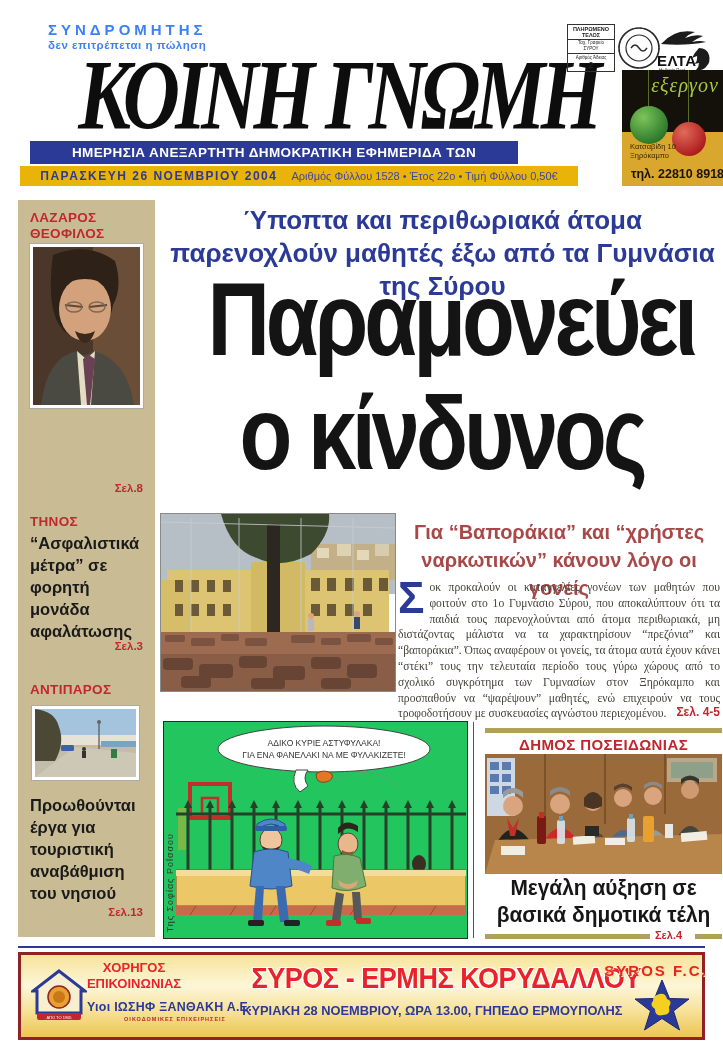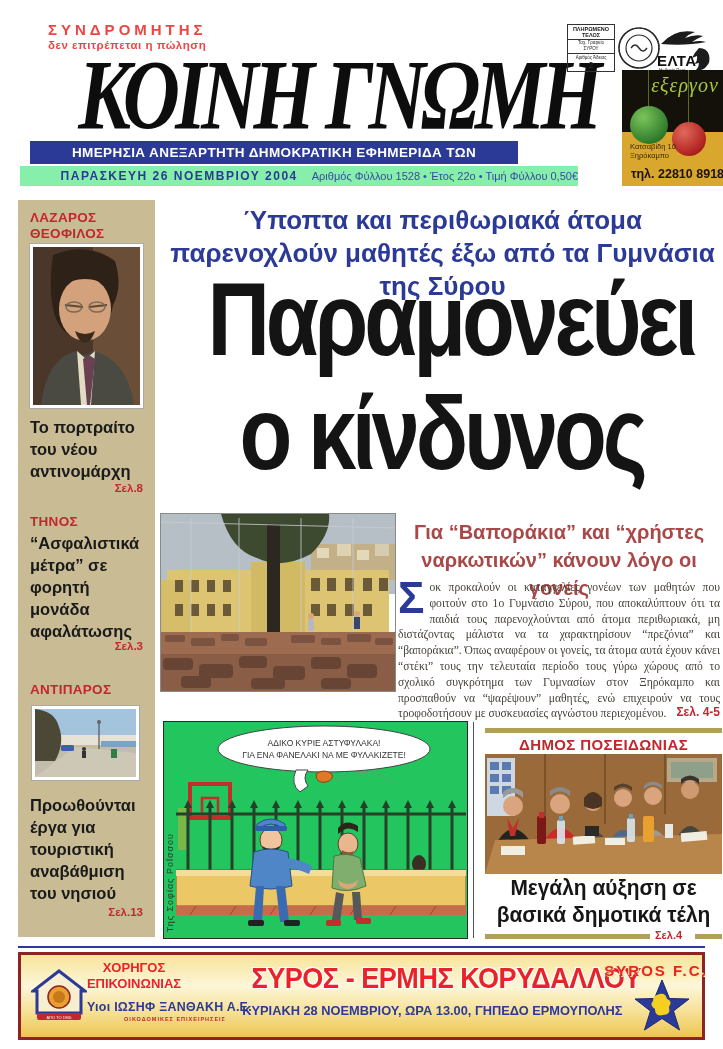--- a/index.html
+++ b/index.html
@@ -1,32 +1,32 @@
 <!DOCTYPE html>
 <html><head>
 <meta charset="utf-8">
 <style>
   html,body{margin:0;padding:0;background:#fff;}
   #page{position:relative;width:723px;height:1049px;background:#fff;overflow:hidden;
         font-family:"Liberation Sans",sans-serif;}
   .abs{position:absolute;}
 
   
-  .subscriber{left:48px;top:22px;color:#ef4444;line-height:1.1;}
+  .subscriber{left:48px;top:22px;color:#3b82f6;line-height:1.1;}
   .subscriber .l1{font-size:15px;font-weight:bold;letter-spacing:4px;}
   .subscriber .l2{font-size:11.5px;font-weight:bold;letter-spacing:.5px;}
   .masthead{left:22px;top:52px;width:562px;height:92px;text-align:center;
             font-family:"Liberation Serif",serif;font-style:italic;font-weight:bold;
             font-size:99px;line-height:86px;color:#0d0d0d;letter-spacing:-6px;
             transform:scaleX(.8);transform-origin:center;white-space:nowrap;}
   .subtitle-bar{left:30px;top:141px;width:488px;height:23px;background:#2b3a96;
             color:#fff;font-weight:bold;font-size:13.5px;letter-spacing:.4px;
             text-align:center;line-height:23px;}
-  .date-bar{left:20px;top:166px;width:558px;height:20px;background:#86efac;
-            display:flex;align-items:center;justify-content:flex-end;gap:14px;}
+  .date-bar{left:20px;top:166px;width:558px;height:20px;background:#eab308;
+            display:flex;align-items:center;justify-content:center;gap:14px;}
   .date-bar .date{color:#2b3a96;font-weight:bold;font-size:12px;letter-spacing:1.5px;}
   .date-bar .issue{color:#3a49a0;font-size:11px;}
 
   
   .stampbox{left:567px;top:24px;width:46px;height:46px;border:1.5px solid #333;
             text-align:center;color:#222;}
   .stampbox .h{font-size:5.5px;font-weight:bold;line-height:6px;border-bottom:1px solid #333;padding:1px 0;}
   .stampbox .s{font-size:4.5px;line-height:5.5px;}
   .stampbox .s2{font-size:4.5px;line-height:5.5px;border-top:1px solid #333;margin-top:2px;padding-top:1px;}
   .stampbox .n{font-size:9px;font-weight:bold;line-height:9px;}
@@ -173,21 +173,20 @@
       <path d="M26 40 q26 -16 52 0 l-2 -18 q-24 -14 -48 0 Z" fill="#2e2218"></path>
       <line x1="32" y1="58" x2="50" y2="60" stroke="#5a4a3a" stroke-width="2"></line>
       <line x1="56" y1="60" x2="74" y2="58" stroke="#5a4a3a" stroke-width="2"></line>
       <ellipse cx="41" cy="60" rx="8" ry="5" fill="none" stroke="#7a6a55" stroke-width="1.4"></ellipse>
       <ellipse cx="64" cy="60" rx="8" ry="5" fill="none" stroke="#7a6a55" stroke-width="1.4"></ellipse>
       <path d="M42 84 q10 6 20 0 q-4 12 -10 12 q-6 0 -10 -12 Z" fill="#3a2a1c"></path>
       <path d="M8 158 q6 -48 36 -54 q6 8 16 0 q34 8 41 54 Z" fill="#4a4a42"></path>
       <path d="M44 104 l9 8 l9 -8 l-4 54 l-10 0 Z" fill="#e3dcc3"></path>
       <path d="M50 112 l6 -4 l6 4 l-5 46 l-3 0 Z" fill="#6a4152"></path>
     </svg>
-    <div class="side-headline" style="top:216px;">Το πορτραίτο του νέου αντινομάρχη</div>
     <div class="side-page" style="top:282px;">Σελ.8</div>
 
     <div class="kicker-red" style="top:314px;">ΤΗΝΟΣ</div>
     <div class="side-headline" style="top:332px;">“Ασφαλιστικά μέτρα” σε φορητή μονάδα αφαλάτωσης</div>
     <div class="side-page" style="top:440px;">Σελ.3</div>
 
     <div class="kicker-red" style="top:482px;">ΑΝΤΙΠΑΡΟΣ</div>
     <svg class="photo-frame" style="left:14px;top:506px;" width="101" height="68" viewBox="0 0 101 68">
       <rect width="101" height="30" fill="#a4c4de"></rect>
       <rect y="26" width="101" height="10" fill="#e6e2d6"></rect>

